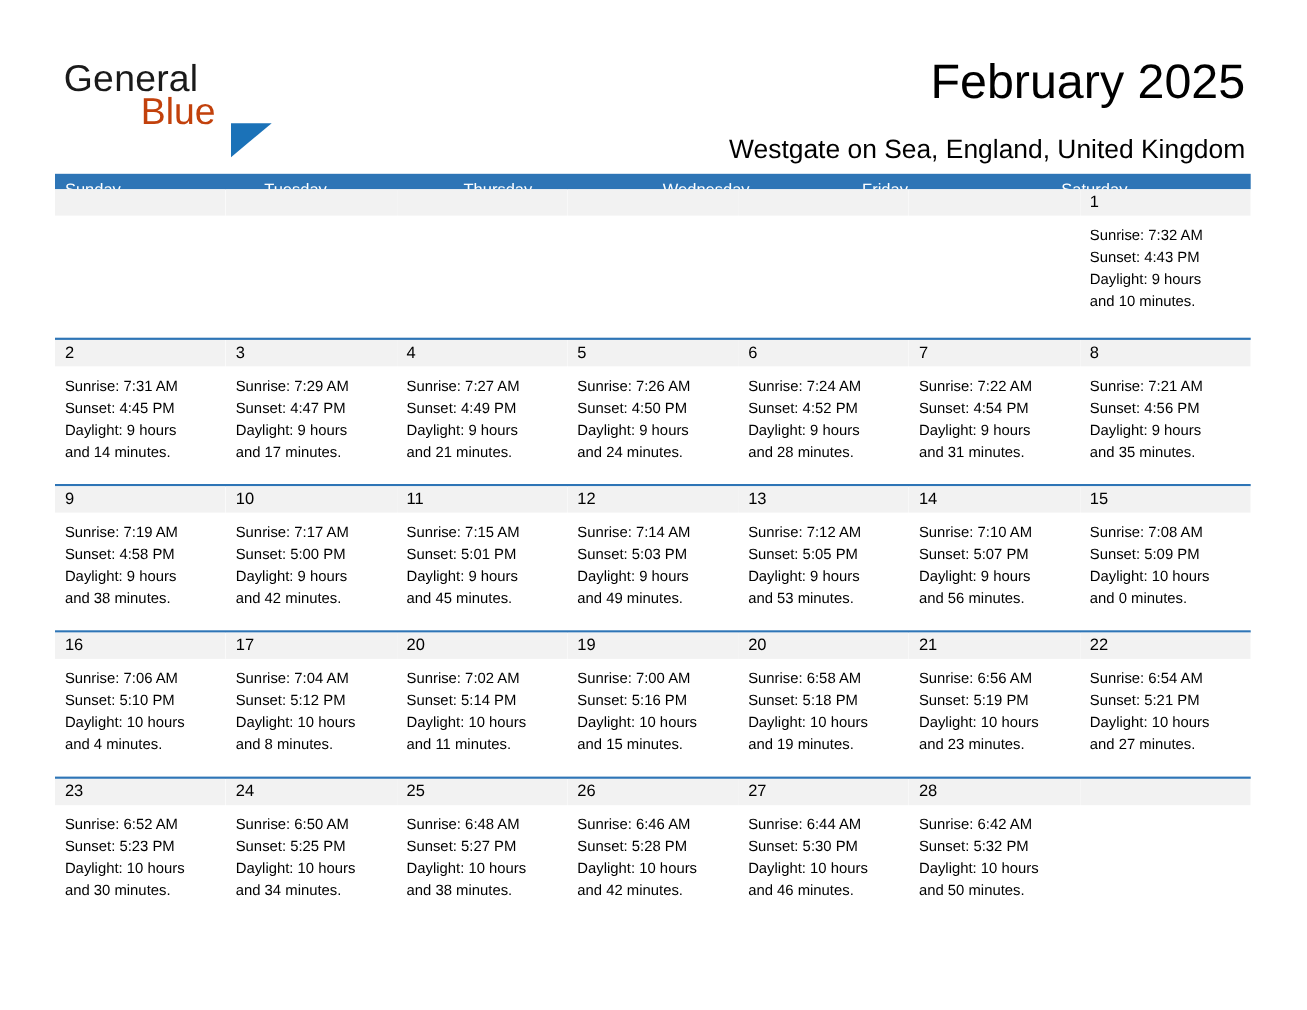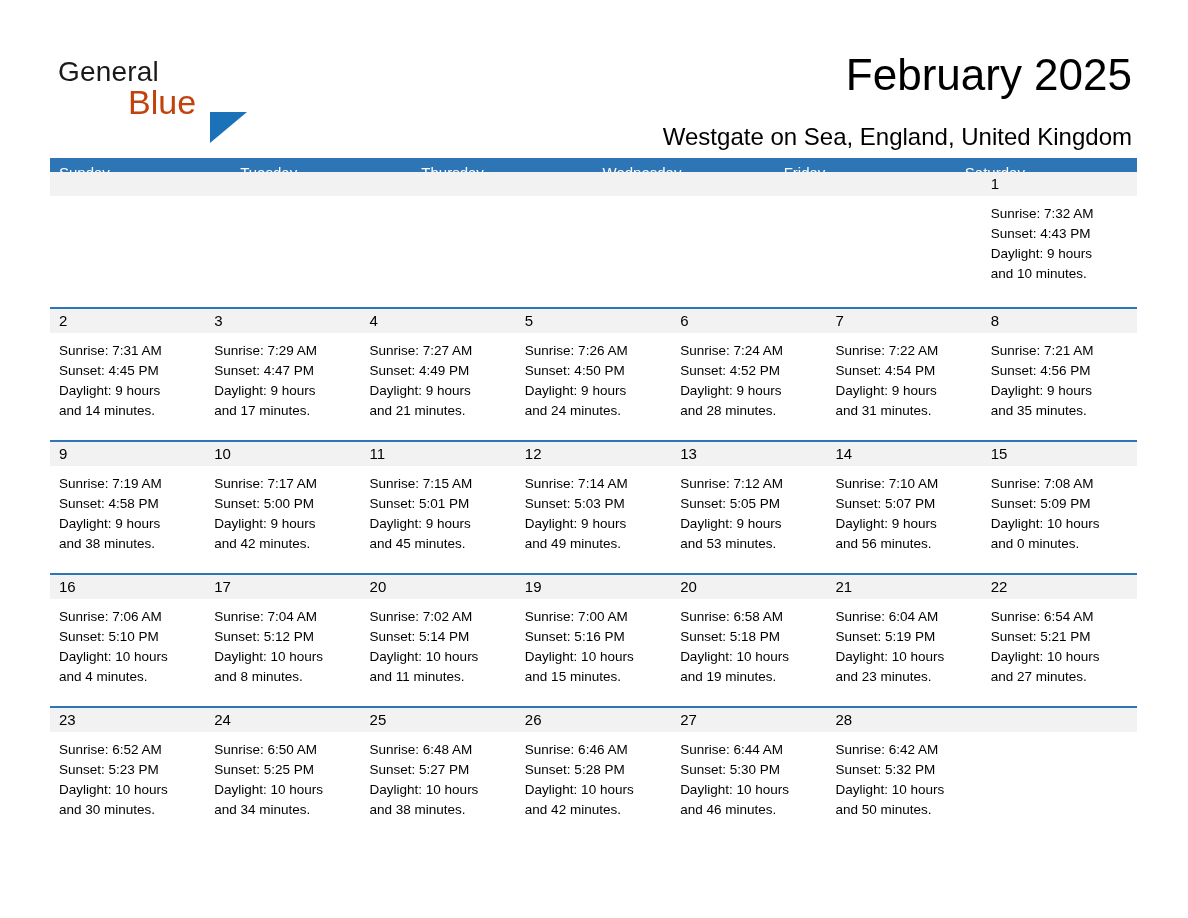--- a/index.html
+++ b/index.html
@@ -33,21 +33,21 @@
     position: absolute;
     left: 58px;
     top: 52px;
     width: 240px;
     height: 70px;
   }
   .logo-general {
     position: absolute;
     left: 0;
     top: 0;
-    font-size: 28px;
+    font-size: 34px;
     letter-spacing: 0.2px;
     color: #1a1a1a;
     font-weight: 400;
     line-height: 40px;
   }
   .logo-blue {
     position: absolute;
     left: 70px;
     top: 30px;
     font-size: 34px;
@@ -420,21 +420,21 @@
             <div class="day-body">
               <div>Sunrise: 6:58 AM</div>
               <div>Sunset: 5:18 PM</div>
               <div>Daylight: 10 hours</div>
               <div>and 19 minutes.</div>
             </div>
           </div>
           <div class="day-cell">
             <div class="day-number">21</div>
             <div class="day-body">
-              <div>Sunrise: 6:04 AM</div>
+              <div>Sunrise: 6:56 AM</div>
               <div>Sunset: 5:19 PM</div>
               <div>Daylight: 10 hours</div>
               <div>and 23 minutes.</div>
             </div>
           </div>
           <div class="day-cell">
             <div class="day-number">22</div>
             <div class="day-body">
               <div>Sunrise: 6:54 AM</div>
               <div>Sunset: 5:21 PM</div>

